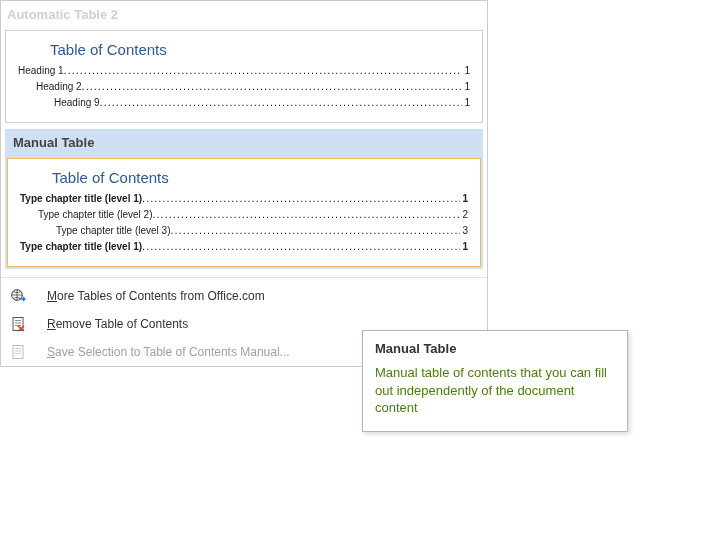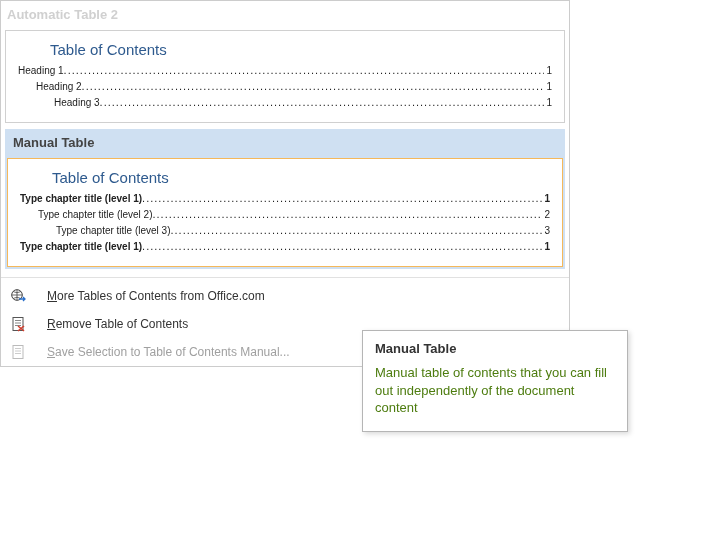--- a/index.html
+++ b/index.html
@@ -5,21 +5,21 @@
     * { margin: 0; padding: 0; box-sizing: border-box; }
     body {
       font-family: "Segoe UI", Tahoma, sans-serif;
       font-size: 12px;
       background: #fff;
       width: 720px;
       height: 537px;
       position: relative;
     }
     .dropdown {
-      width: 570px;
+      width: 488px;
       background: #fff;
       border: 1px solid #ccc;
       position: relative;
     }
     .gallery {
       padding: 4px;
     }
     .preview-card {
       border: 1px solid #d0d0d0;
       background: #fff;
@@ -141,21 +141,21 @@
             <span class="toc-label">Heading 1</span>
             <span class="dots"></span>
             <span class="page-num normal">1</span>
           </div>
           <div class="toc-line indent1">
             <span class="toc-label">Heading 2</span>
             <span class="dots"></span>
             <span class="page-num normal">1</span>
           </div>
           <div class="toc-line indent2">
-            <span class="toc-label">Heading 3</span>
+            <span class="toc-label">Heading 9</span>
             <span class="dots"></span>
             <span class="page-num normal">1</span>
           </div>
         </div>
       </div>
     </div>
 
     <div class="card selected">
       <div class="card-title dark">Manual Table</div>
       <div class="preview-card">

